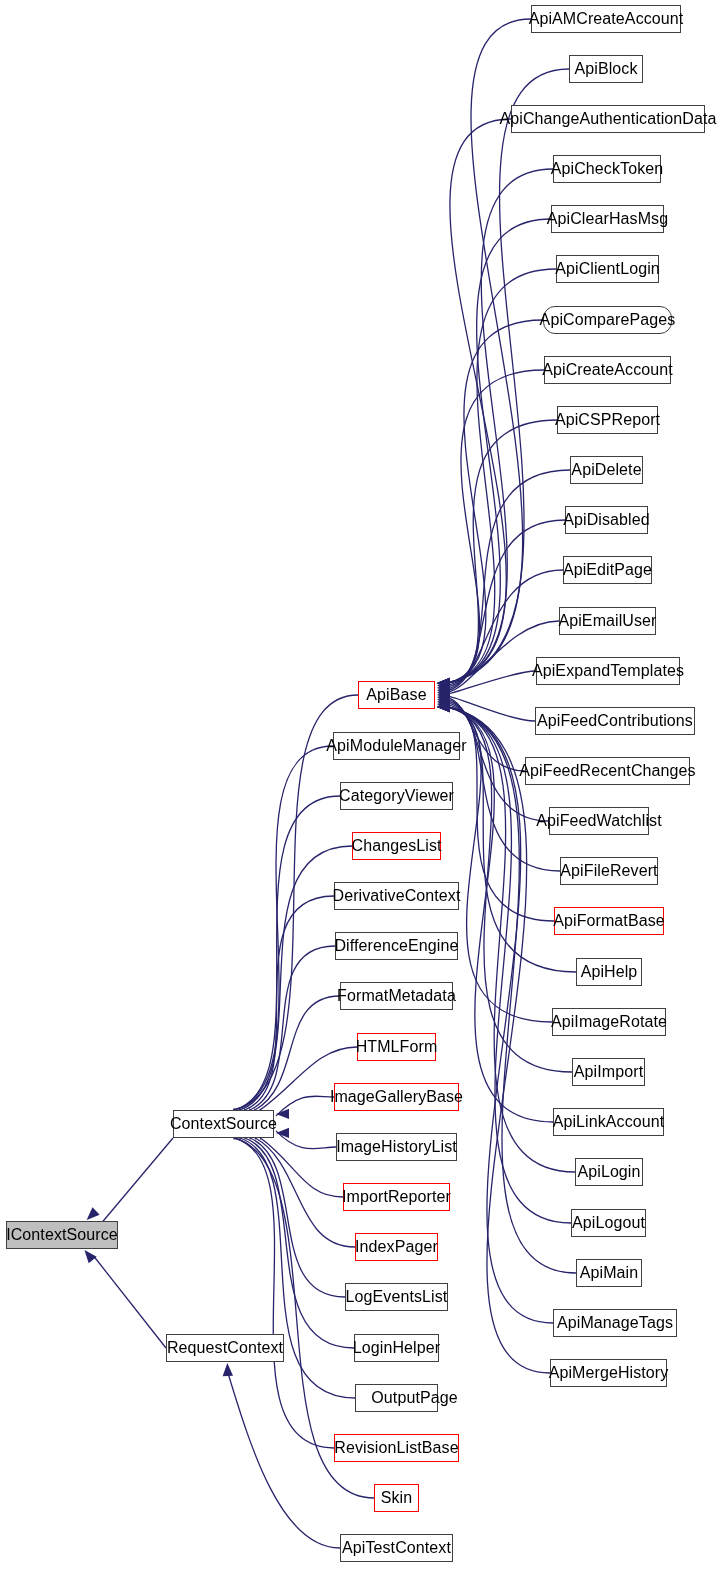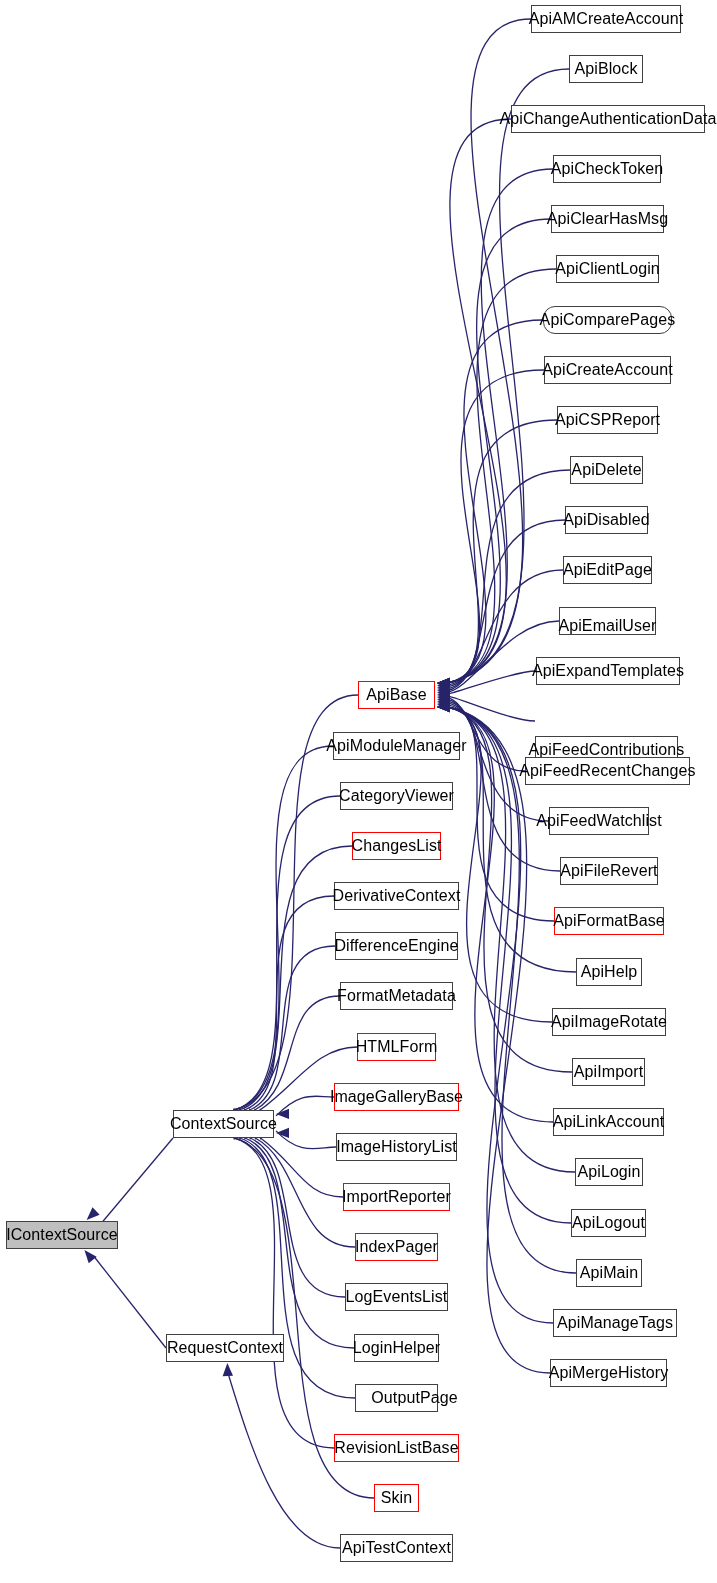--- a/index.html
+++ b/index.html
@@ -228,27 +228,27 @@
       </div>
       <div class="node" style="left: 570px; top: 456px; width: 73px;">
         <span class="lbl">ApiDelete</span>
       </div>
       <div class="node" style="left: 565px; top: 506px; width: 83px;">
         <span class="lbl">ApiDisabled</span>
       </div>
       <div class="node" style="left: 563px; top: 556px; width: 89px;">
         <span class="lbl">ApiEditPage</span>
       </div>
-      <div class="node" style="left: 559px; top: 607px; width: 97px; align-items: flex-end;">
+      <div class="node" style="left: 559px; top: 607px; width: 97px;">
         <span class="lbl">ApiEmailUser</span>
       </div>
       <div class="node" style="left: 536px; top: 657px; width: 144px;">
         <span class="lbl">ApiExpandTemplates</span>
       </div>
-      <div class="node" style="left: 535px; top: 707px; width: 143px; margin-top: 29px;">
+      <div class="node" style="left: 535px; top: 707px; width: 160px;">
         <span class="lbl">ApiFeedContributions</span>
       </div>
       <div class="node" style="left: 525px; top: 757px; width: 165px; align-items: center;">
         <span class="lbl">ApiFeedRecentChanges</span>
       </div>
       <div class="node" style="left: 549px; top: 807px; width: 100px;">
         <span class="lbl">ApiFeedWatchlist</span>
       </div>
       <div class="node" style="left: 560px; top: 857px; width: 98px;">
         <span class="lbl">ApiFileRevert</span>

